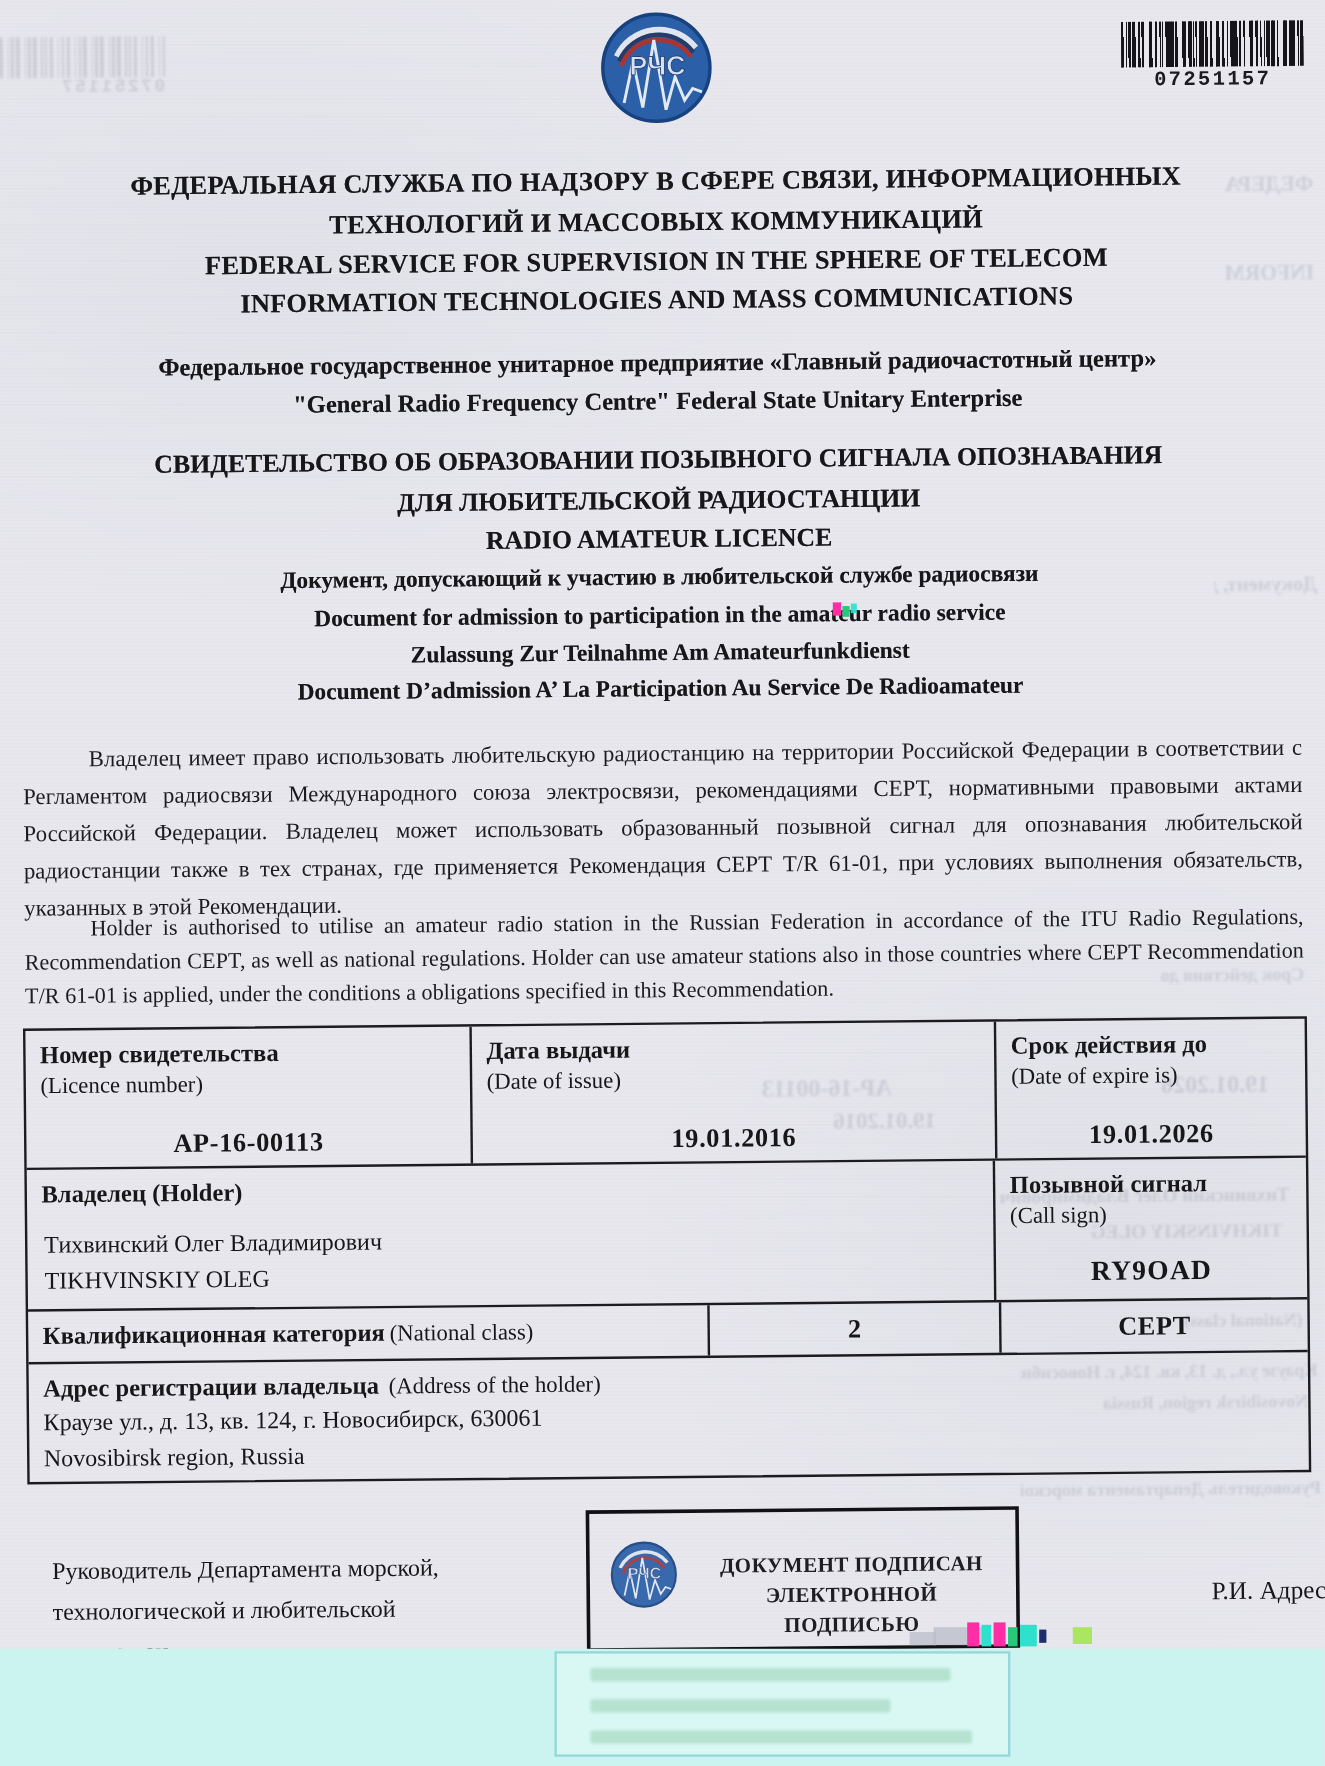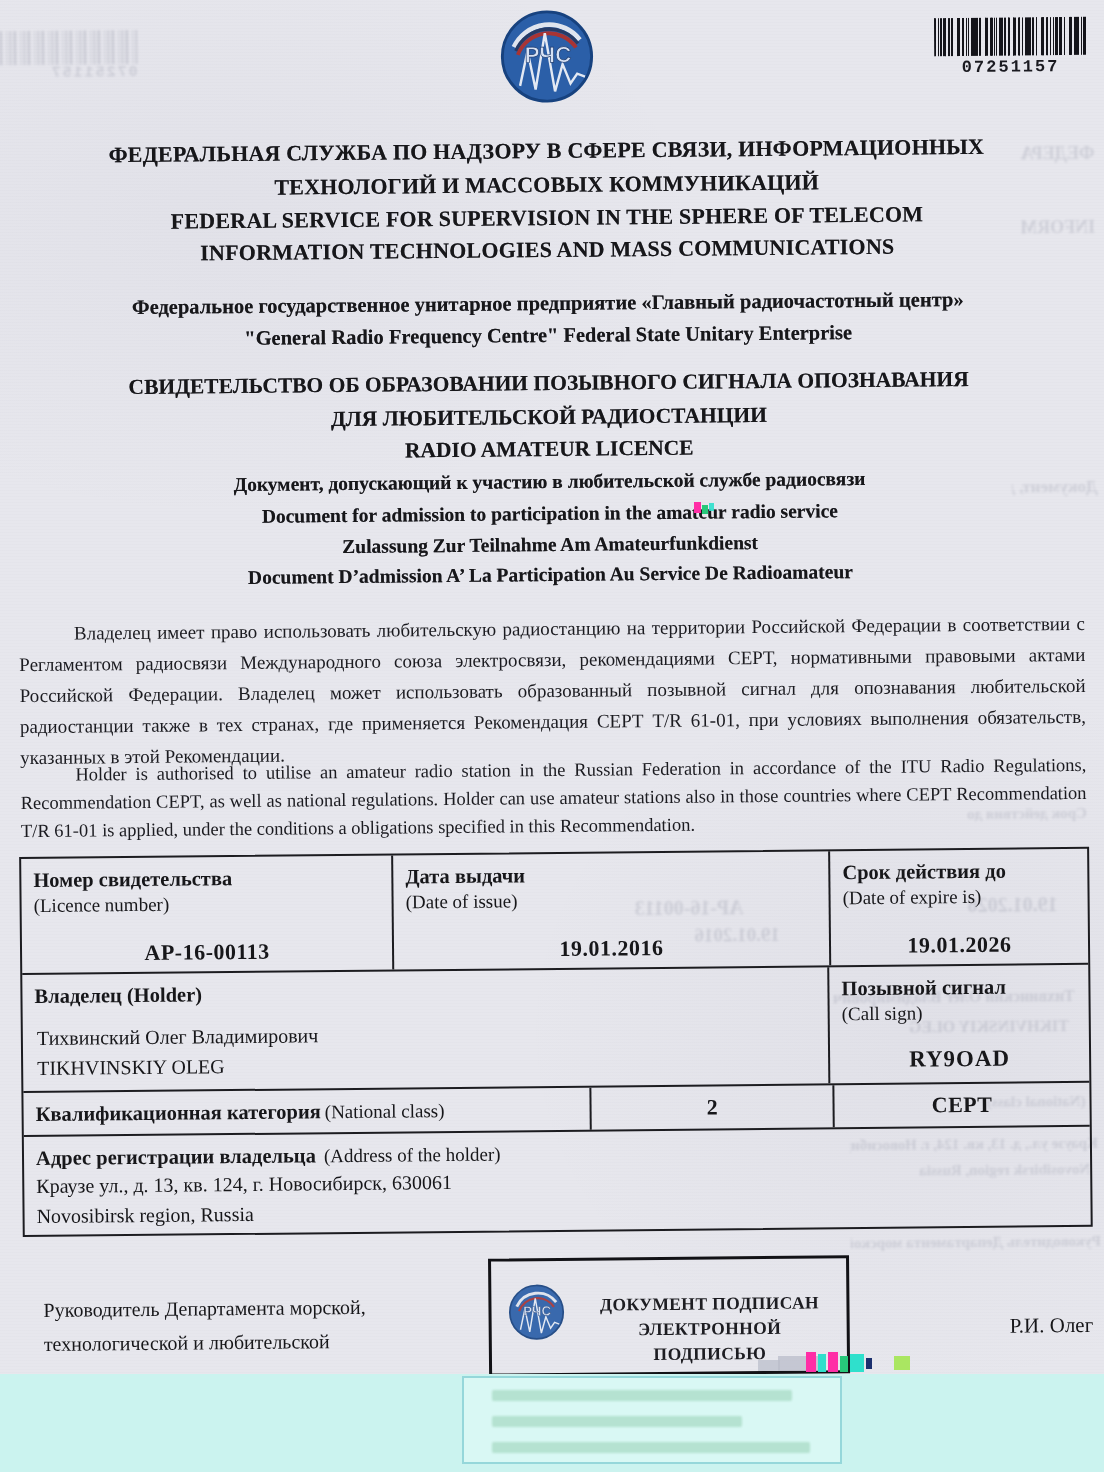--- a/index.html
+++ b/index.html
@@ -205,21 +205,21 @@
         <polyline points="22,80 30,44 38,84 48,26 58,86 66,58 74,78 81,68 89,71" stroke="#e3e9f3" stroke-width="2.5" fill="none"></polyline>
         <text x="51" y="56" text-anchor="middle" font-family="Liberation Sans, sans-serif" font-size="23" font-weight="bold" fill="#d6e1f3" stroke="#1c3a6e" stroke-width="0.7">РЧС</text>
       </svg>
     </div>
     <div class="stamp-text">
       <div>ДОКУМЕНТ ПОДПИСАН</div>
       <div>ЭЛЕКТРОННОЙ ПОДПИСЬЮ</div>
     </div>
   </div>
 
-  <div class="sig-name">Р.И. Олег</div>
+  <div class="sig-name">Р.И. Адрес</div>
 </div>
 
 <div class="glitch" style="left:694px;top:502px;width:7px;height:11px;background:#ff2ea6;"></div>
 <div class="glitch" style="left:702px;top:505px;width:6px;height:9px;background:#27c87a;"></div>
 <div class="glitch" style="left:709px;top:503px;width:5px;height:8px;background:#2fe0cc;opacity:.9;"></div>
 
 <div class="glitch" style="left:758px;top:1360px;width:22px;height:11px;background:#c6c9d4;"></div>
 <div class="glitch" style="left:778px;top:1356px;width:46px;height:15px;background:#b9bcc9;opacity:.75;"></div>
 <div class="glitch" style="left:806px;top:1352px;width:10px;height:20px;background:#ff2ea6;"></div>
 <div class="glitch" style="left:818px;top:1354px;width:8px;height:18px;background:#2fe0cc;"></div>

